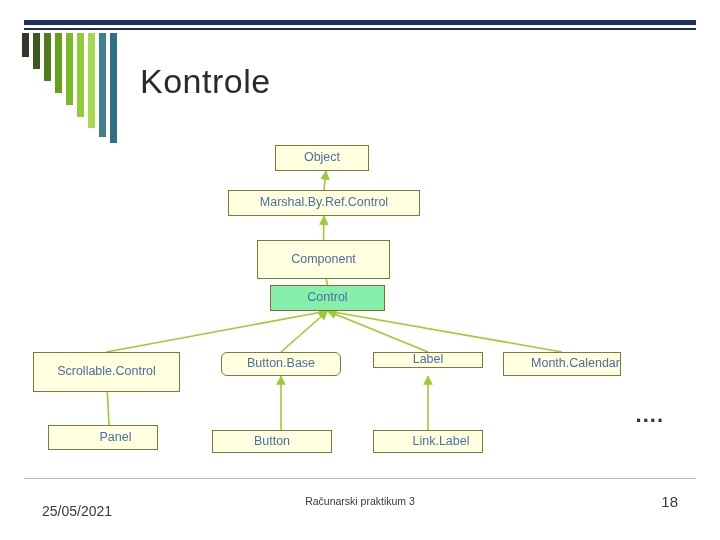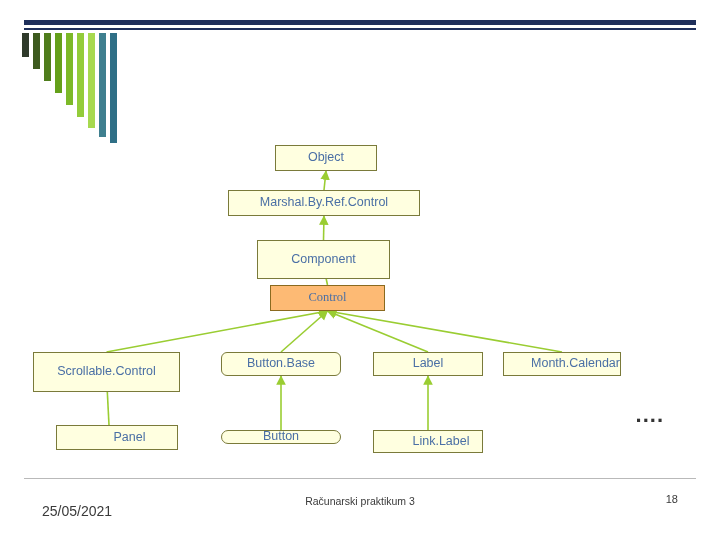--- a/index.html
+++ b/index.html
@@ -77,23 +77,22 @@
     color: #4a6fa5;
     font-size: 12.5px;
     text-align: center;
     line-height: 1.1;
     display: flex;
     align-items: center;
     justify-content: center;
     white-space: nowrap;
   }
   .node.accent {
-    background: #fdba74;
+    background: #86efac;
     border-color: #8a6a1f;
-    font-family: Liberation Serif, serif;
   }
   svg.connectors {
     position: absolute;
     left: 0;
     top: 0;
     width: 720px;
     height: 340px;
     overflow: visible;
   }
   .dots {
@@ -128,21 +127,21 @@
     top: 495px;
     width: 720px;
     text-align: center;
     font-size: 10.5px;
     color: #3a3a3a;
   }
   .footer-right {
     position: absolute;
     right: 42px;
     top: 493px;
-    font-size: 11px;
+    font-size: 15px;
     color: #3a3a3a;
   }
 </style>
 </head>
 <body>
 
 <div class="slide">
 
   <div class="top-rule-thick"></div>
   <div class="top-rule-thin"></div>
@@ -152,20 +151,21 @@
       <i style="left: 11px; height: 36px; background: rgb(61, 90, 30);"></i>
       <i style="left: 22px; height: 48px; background: rgb(79, 125, 28);"></i>
       <i style="left: 33px; height: 60px; background: rgb(100, 160, 26);"></i>
       <i style="left: 44px; height: 72px; background: rgb(124, 185, 40);"></i>
       <i style="left: 55px; height: 84px; background: rgb(147, 204, 58);"></i>
       <i style="left: 66px; height: 95px; background: rgb(167, 217, 79);"></i>
       <i style="left: 77px; height: 104px; background: rgb(63, 127, 143);"></i>
       <i style="left: 88px; height: 110px; background: rgb(47, 111, 134);"></i>
     </div>
 
+  <div class="title">Kontrole</div>
 
   <div class="diagram">
     <svg class="connectors" viewBox="0 0 720 340">
       <defs>
         <marker id="arw" markerWidth="7" markerHeight="7" refX="5.5" refY="3" orient="auto">
           <path d="M0,0 L6,3 L0,6 z" fill="#9acd32"></path>
         </marker>
       </defs>
       <g id="edge-layer" stroke="#9acd32" stroke-width="1.6" fill="none">
           <path d="M324,60 L326,41" marker-end="url(#arw)"></path>
@@ -174,48 +174,48 @@
           <path d="M106.5,222 L327.5,181" marker-end="url(#arw)"></path>
           <path d="M281,222 L327.5,181" marker-end="url(#arw)"></path>
           <path d="M428,222 L327.5,181" marker-end="url(#arw)"></path>
           <path d="M562,222 L327.5,181" marker-end="url(#arw)"></path>
           <path d="M109,295 L106.5,246" marker-end="url(#arw)"></path>
           <path d="M281,300 L281,246" marker-end="url(#arw)"></path>
           <path d="M428,300 L428,246" marker-end="url(#arw)"></path>
         </g>
     </svg>
     <div id="node-layer">
-        <div class="node" style="left: 275px; top: 15px; width: 102px; height: 26px;">
+        <div class="node" style="left: 275px; top: 15px; width: 94px; height: 26px;">
           <span>Object</span>
         </div>
         <div class="node" style="left: 228px; top: 60px; width: 192px; height: 26px;">
           <span>Marshal.By.Ref.Control</span>
         </div>
         <div class="node" style="left: 257px; top: 110px; width: 133px; height: 39px;">
           <span>Component</span>
         </div>
         <div class="node accent" style="left: 270px; top: 155px; width: 115px; height: 26px;">
           <span>Control</span>
         </div>
         <div class="node" style="left: 33px; top: 222px; width: 147px; height: 40px;">
           <span>Scrollable.Control</span>
         </div>
         <div class="node" style="left: 221px; top: 222px; width: 120px; height: 24px; border-radius: 6px;">
           <span>Button.Base</span>
         </div>
-        <div class="node" style="left: 373px; top: 222px; width: 110px; height: 24px;">
+        <div class="node" style="left: 373px; top: 222px; width: 110px; height: 16px;">
           <span>Label</span>
         </div>
         <div class="node" style="left: 503px; top: 222px; width: 118px; height: 24px; justify-content: flex-end;">
           <span>Month.Calendar</span>
         </div>
-        <div class="node" style="left: 56px; top: 295px; width: 122px; height: 25px; padding-left: 25px;">
+        <div class="node" style="left: 48px; top: 295px; width: 110px; height: 25px; padding-left: 25px;">
           <span>Panel</span>
         </div>
-        <div class="node" style="left: 221px; top: 300px; width: 120px; height: 14px; border-radius: 8px;">
+        <div class="node" style="left: 212px; top: 300px; width: 120px; height: 23px;">
           <span>Button</span>
         </div>
         <div class="node" style="left: 373px; top: 300px; width: 110px; height: 23px; padding-left: 26px;">
           <span>Link.Label</span>
         </div>
       </div>
     <div class="dots">....</div>
   </div>
 
   <div class="footer-rule"></div>

